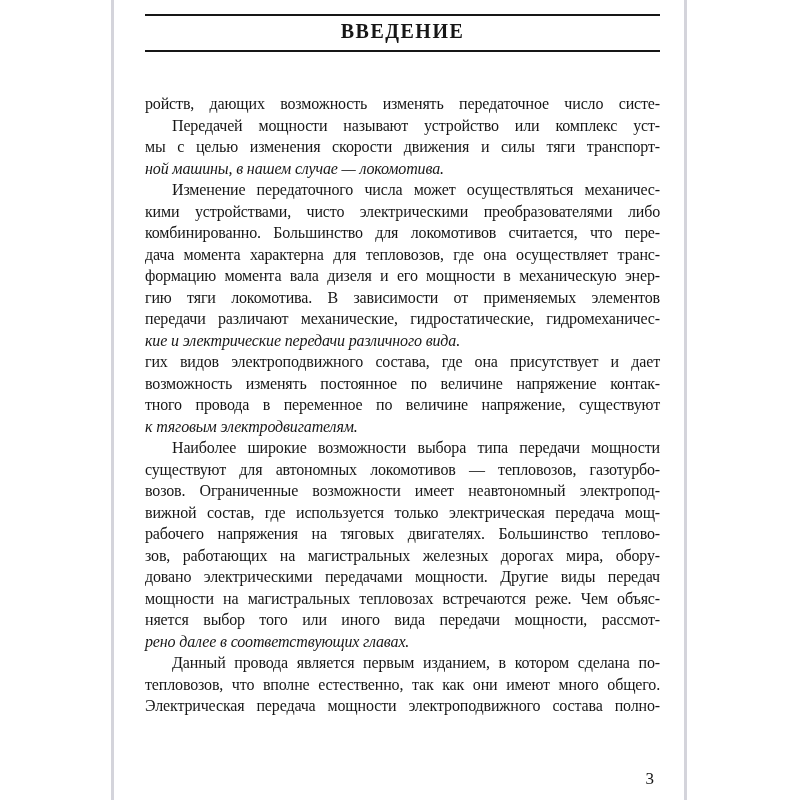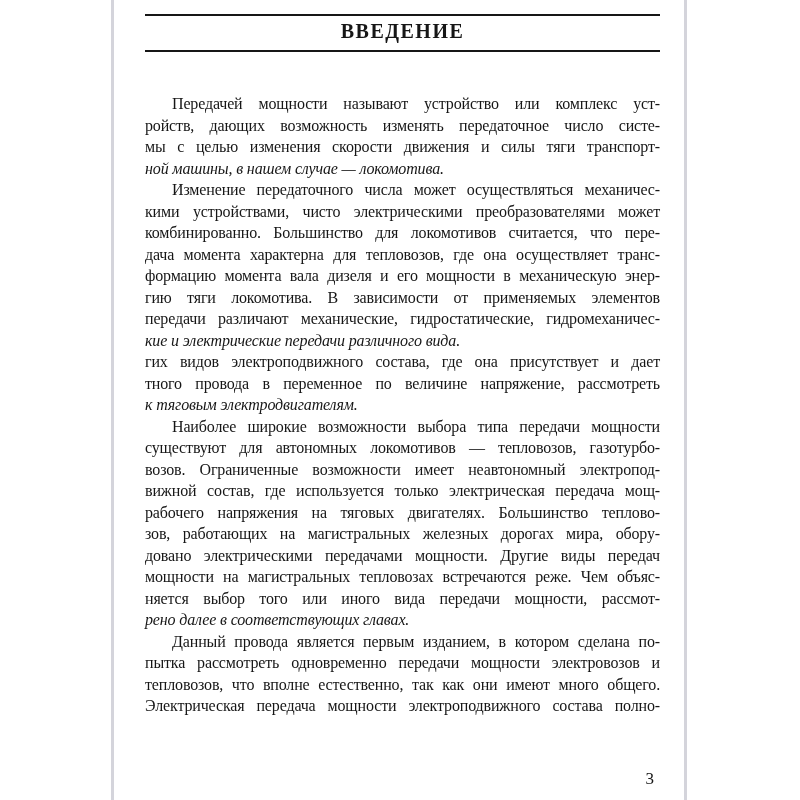--- a/index.html
+++ b/index.html
@@ -93,46 +93,46 @@
   <div class="edge-line right"></div>
 
   <div class="page">
     <div class="header">
       <div class="rule top"></div>
       <h1 class="title">ВВЕДЕНИЕ</h1>
       <div class="rule bottom"></div>
     </div>
 
     <div class="body" id="paragraphs">
+        <div class="line">ройств, дающих возможность изменять передаточное число систе-</div>
         <div class="line first">Передачей мощности называют устройство или комплекс уст-</div>
-        <div class="line">ройств, дающих возможность изменять передаточное число систе-</div>
         <div class="line">мы с целью изменения скорости движения и силы тяги транспорт-</div>
         <div class="line endpara">ной машины, в нашем случае — локомотива.</div>
         <div class="line first">Изменение передаточного числа может осуществляться механичес-</div>
-        <div class="line">кими устройствами, чисто электрическими преобразователями может</div>
+        <div class="line">кими устройствами, чисто электрическими преобразователями либо</div>
         <div class="line">комбинированно. Большинство для локомотивов считается, что пере-</div>
         <div class="line">дача момента характерна для тепловозов, где она осуществляет транс-</div>
         <div class="line">формацию момента вала дизеля и его мощности в механическую энер-</div>
         <div class="line">гию тяги локомотива. В зависимости от применяемых элементов</div>
         <div class="line">передачи различают механические, гидростатические, гидромеханичес-</div>
         <div class="line endpara">кие и электрические передачи различного вида.</div>
         <div class="line">гих видов электроподвижного состава, где она присутствует и дает</div>
-        <div class="line">тного провода в переменное по величине напряжение, рассмотреть</div>
+        <div class="line">возможность изменять постоянное по величине напряжение контак-</div>
+        <div class="line">тного провода в переменное по величине напряжение, существуют</div>
         <div class="line endpara">к тяговым электродвигателям.</div>
         <div class="line first">Наиболее широкие возможности выбора типа передачи мощности</div>
         <div class="line">существуют для автономных локомотивов — тепловозов, газотурбо-</div>
         <div class="line">возов. Ограниченные возможности имеет неавтономный электропод-</div>
         <div class="line">вижной состав, где используется только электрическая передача мощ-</div>
         <div class="line">рабочего напряжения на тяговых двигателях. Большинство теплово-</div>
         <div class="line">зов, работающих на магистральных железных дорогах мира, обору-</div>
         <div class="line">довано электрическими передачами мощности. Другие виды передач</div>
         <div class="line">мощности на магистральных тепловозах встречаются реже. Чем объяс-</div>
         <div class="line">няется выбор того или иного вида передачи мощности, рассмот-</div>
         <div class="line endpara">рено далее в соответствующих главах.</div>
         <div class="line first">Данный провода является первым изданием, в котором сделана по-</div>
-        <div class="line">пытка рассмотреть одновременно передачи мощности электровозов и</div>
         <div class="line">тепловозов, что вполне естественно, так как они имеют много общего.</div>
         <div class="line">Электрическая передача мощности электроподвижного состава полно-</div>
       </div>
 
     <div class="page-number">3</div>
   </div>
 </div>
 
 </body></html>

